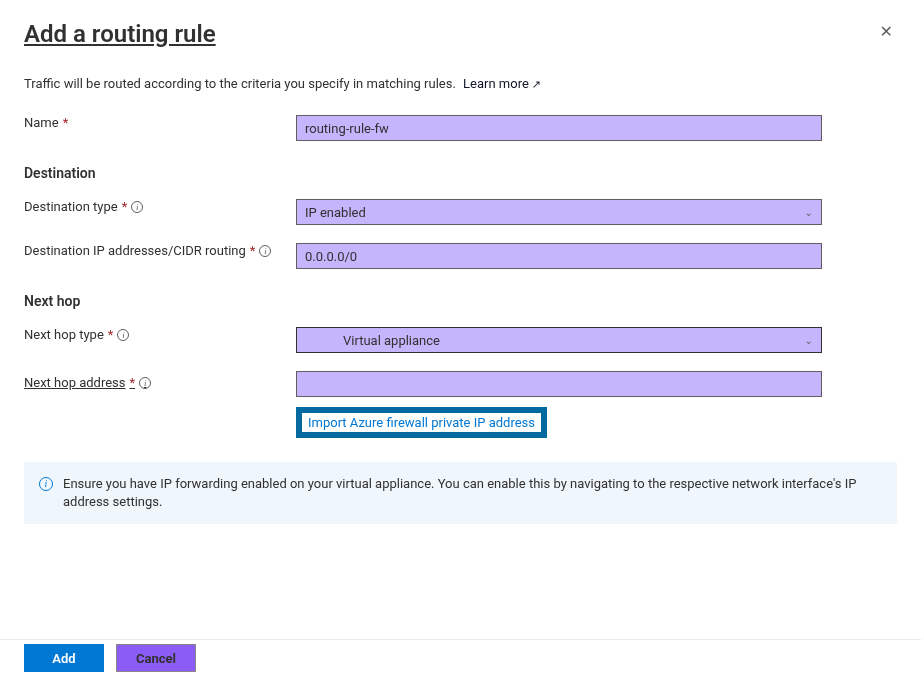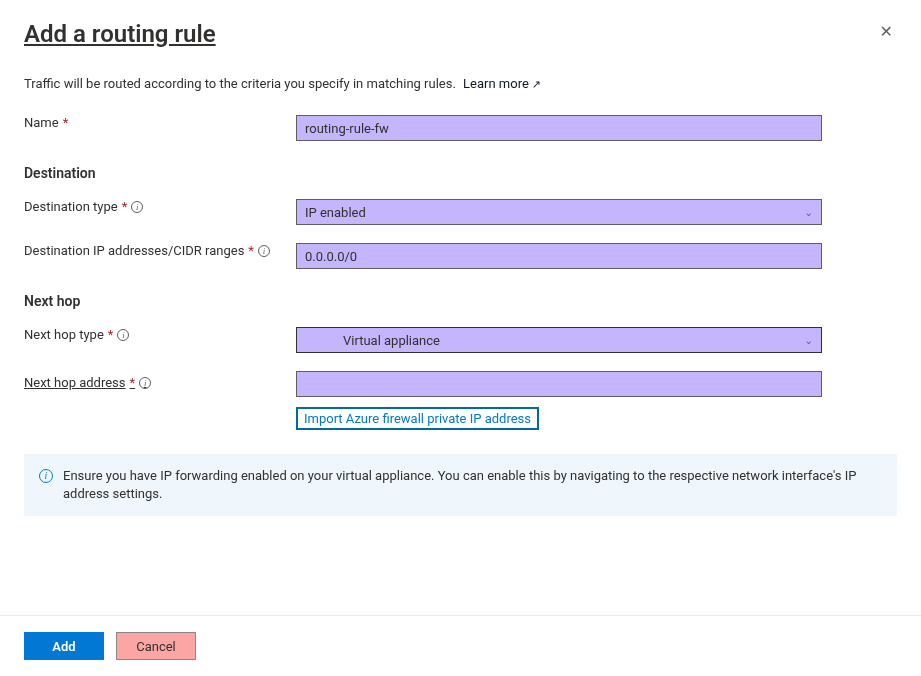--- a/index.html
+++ b/index.html
@@ -113,21 +113,21 @@
     color: #605e5c;
   }
   .section-title {
     font-weight: 600;
     font-size: 14px;
     margin: 24px 0 18px 0;
     color: #323130;
   }
   .import-box {
     display: inline-block;
-    border: 2px solid #0369a1;
+    border: 6px solid #0369a1;
     padding: 2px 6px;
     margin-top: 10px;
   }
   .import-link {
     color: #0078d4;
     text-decoration: none;
     font-size: 13px;
   }
   .info-banner {
     display: flex;
@@ -154,35 +154,36 @@
     font-family: serif;
     flex-shrink: 0;
     margin-top: 2px;
   }
   .footer {
     position: absolute;
     bottom: 0;
     left: 0;
     right: 0;
     border-top: 1px solid #edebe9;
-    padding: 16px 24px;
+    padding: 4px 24px;
     display: flex;
     gap: 12px;
     background: #fff;
   }
   .btn {
     min-width: 80px;
     height: 28px;
     padding: 0 18px;
     font-size: 13px;
     font-family: inherit;
     cursor: pointer;
     border: 1px solid #8a8886;
-    background: #fca5a5;
-    color: #323130;
+    background: #8b5cf6;
+    color: #323130;
+    font-weight: bold;
   }
   .btn-primary {
     background: #0078d4;
     border-color: #0078d4;
     color: #fff;
     font-weight: 600;
   }
 </style>
 </head>
 <body>
@@ -223,21 +224,21 @@
     <div class="form-control-wrap">
       <div class="select-input">
         <span>IP enabled</span>
         <span class="chevron">⌄</span>
       </div>
     </div>
   </div>
 
   <div class="form-row">
     <div class="form-label">
-      <span>Destination IP addresses/CIDR ranges</span>
+      <span>Destination IP addresses/CIDR routing</span>
       <span class="req">*</span>
       <span class="info-icon">i</span>
     </div>
     <div class="form-control-wrap">
       <input type="text" class="text-input" value="0.0.0.0/0" style="">
     </div>
   </div>
 
   <div class="section-title">Next hop</div>
 

